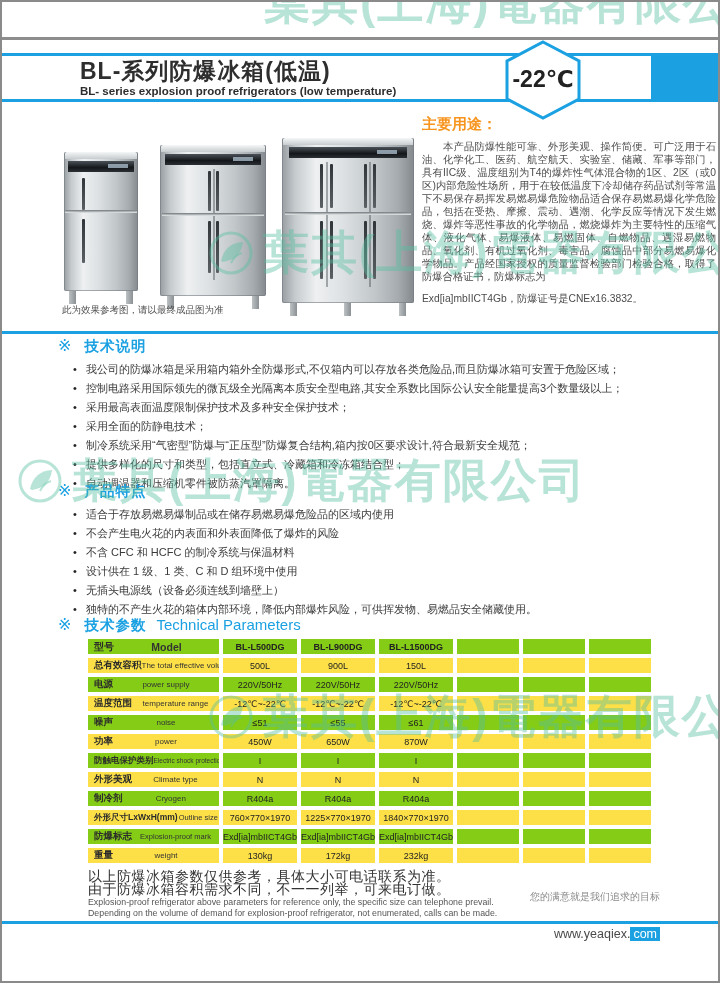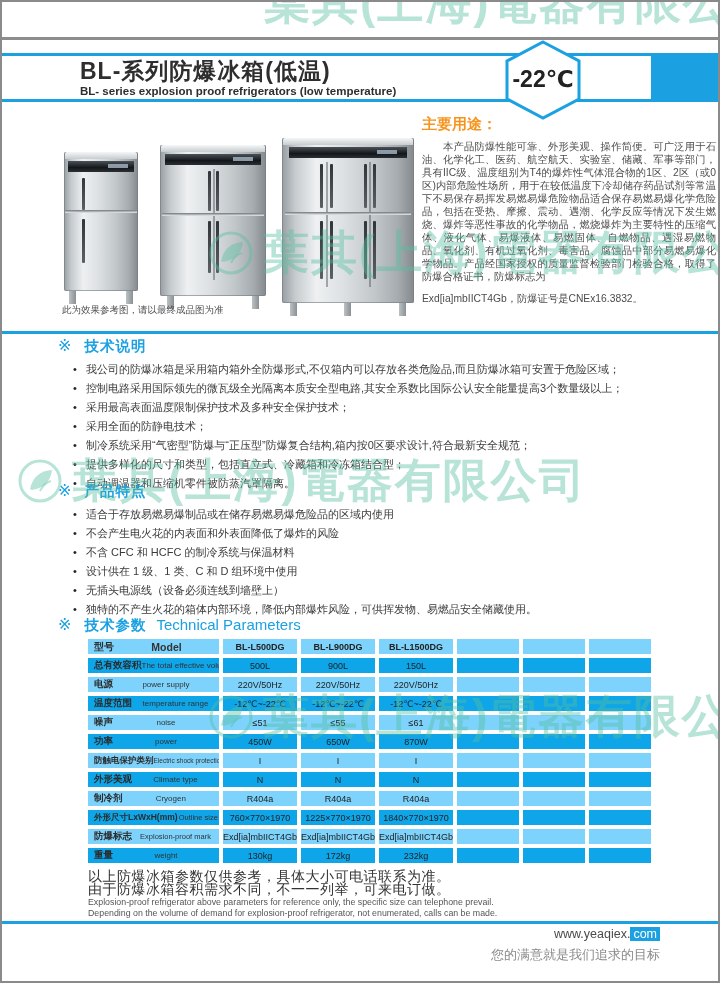--- a/index.html
+++ b/index.html
@@ -45,40 +45,40 @@
   .sec-head{font-size:14.5px;font-weight:700;color:#1ba1e2;letter-spacing:1px;}
   .sec-head .mk{font-size:16px;margin-right:12px;font-weight:400;}
   .sec-head .en{font-weight:400;letter-spacing:0;margin-left:10px;font-size:15px;}
   ul.blist{list-style:none;margin:4px 0 0 0;padding:0 0 0 28px;}
   ul.blist li{position:relative;font-size:11px;line-height:19px;color:#3a3a3a;}
   ul.blist li::before{content:"•";position:absolute;left:-13px;color:#222;}
 
   
   #param-table{position:absolute;left:82px;top:633px;border-collapse:separate;border-spacing:4px;table-layout:fixed;}
   #param-table td{height:15px;padding:0;vertical-align:middle;font-size:9px;color:#222;white-space:nowrap;overflow:hidden;}
-  tr.rb td{background:#7dd3fc;} tr.rg td{background:#0ea5e9;}
+  tr.rb td{background:#84cc16;} tr.rg td{background:#fde047;}
   td.lab{display:table-cell;}
   td.lab .in{display:flex;align-items:center;width:131px;}
   td.lab .zh{font-size:9.5px;font-weight:700;color:#2b2b2b;padding-left:6px;white-space:nowrap;}
   td.lab .en{flex:1;text-align:center;font-size:8px;color:#333;white-space:nowrap;}
   td.val{text-align:center;}
   tr.hdr td.val{font-size:9.5px;font-weight:700;}
   tr.hdr .zh{font-size:10px;} tr.hdr .en{font-size:10.5px;font-weight:700;}
   tr.tiny td.val{font-size:7.5px;}
   tr.dim td.val{font-size:8.5px;}
 
   
   #notes{position:absolute;left:86px;top:868px;}
   #notes p{margin:0;}
   #notes p.zh{font-size:14px;line-height:12.5px;color:#333;letter-spacing:.5px;}
   #notes p.en{font-size:8.8px;line-height:10.5px;color:#555;}
   #notes p.gap{margin-top:2px;}
   #website{position:absolute;right:58px;top:925px;font-size:12.5px;color:#4a4a4a;text-align:center;}
   #website .chip{background:#1ba1e2;color:#fff;padding:0 3px;}
-  #tagline{position:absolute;right:58px;top:944px;font-size:13px;color:#8a8a8a;}
+  #tagline{position:absolute;right:58px;top:888px;font-size:10px;color:#8a8a8a;}
 
   
   .wm{position:absolute;display:flex;align-items:center;gap:8px;color:rgba(85,191,160,.42);
       font-size:46px;font-weight:700;white-space:nowrap;letter-spacing:2px;z-index:9;pointer-events:none;}
   .wm svg{flex:none;}
   #wm-a{left:262px;top:-30px;} #wm-b{left:205px;top:220px;} #wm-c{left:14px;top:448px;} #wm-d{left:205px;top:684px;}
 </style>
 </head>
 <body>
 

